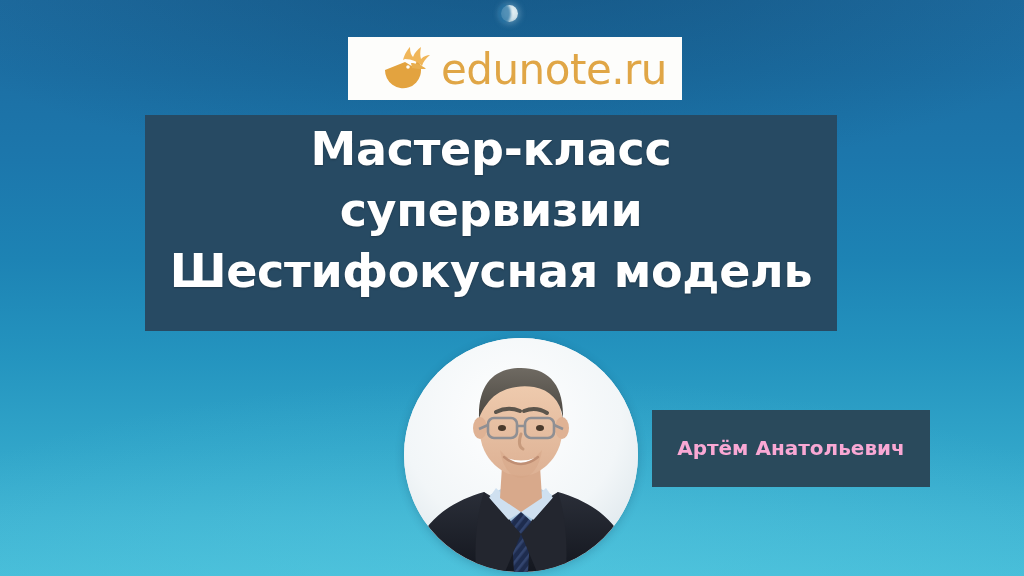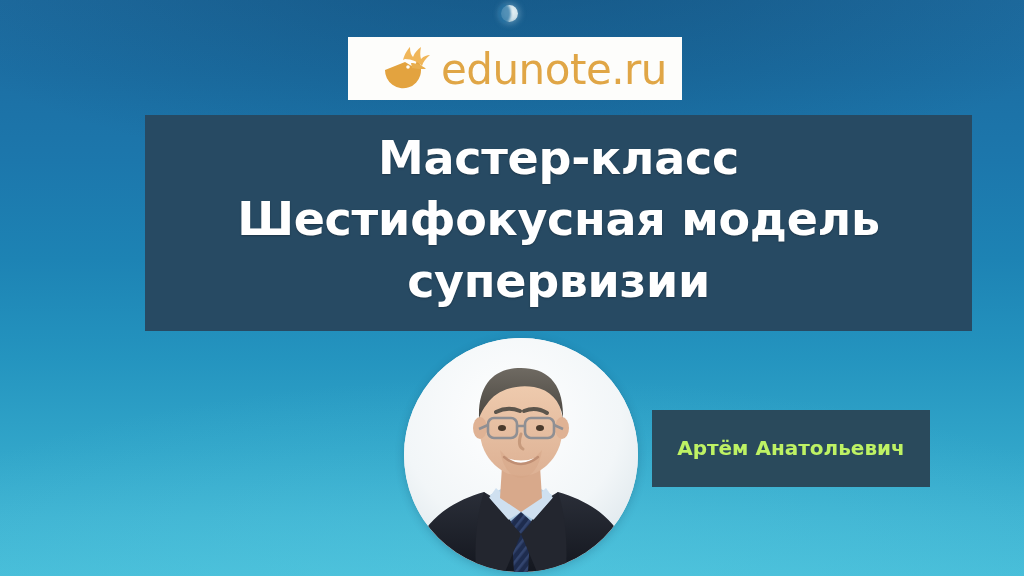--- a/index.html
+++ b/index.html
@@ -91,27 +91,26 @@
     font-family: "DejaVu Sans", "Liberation Sans", sans-serif;
     position: relative;
     top: 1px;
   }
 
   
   .title-panel {
     position: absolute;
     left: 145px;
     top: 115px;
-    width: 827px;
+    width: 692px;
     height: 216px;
     background: #274a63;
     display: flex;
     flex-direction: column;
     align-items: center;
-    justify-content: center;
     padding: 4px 14px 10px;
   }
   .title-line {
     color: #ffffff;
     font-weight: 700;
     font-size: 46px;
     line-height: 1.33;
     letter-spacing: -0.3px;
     text-align: center;
     white-space: nowrap;
@@ -141,21 +140,21 @@
     width: 278px;
     height: 77px;
     background: #2a4a5c;
     display: flex;
     flex-direction: column;
     align-items: center;
     justify-content: center;
     padding: 2px 10px;
   }
   .name-line {
-    color: #bef264;
+    color: #f9a8d4;
     font-weight: 700;
     font-size: 20px;
     line-height: 1.45;
     text-align: center;
     white-space: nowrap;
     font-family: "DejaVu Sans", "Liberation Sans", sans-serif;
   }
 </style>
 </head>
 <body>
@@ -171,22 +170,22 @@
       <path d="M4 24 A18 18 0 1 0 36 13 L34 22 L24 16 Z" fill="#e3a33f"></path>
       <path d="M22 14 C24 7 27 3 29 1 C29 6 30 9 32 11 C34 6 37 3 40 1 C39 6 39 10 40 13 C43 10 46 9 49 9 C45 12 42 16 41 20 C37 16 31 13 24 13 Z" fill="#f0b659"></path>
       <path d="M30 17 C35 17 41 19 45 23 C40 23 35 23 31 22 Z" fill="#e8ae4e"></path>
       <circle cx="27" cy="21" r="1.8" fill="#fdfdfb"></circle>
     </svg>
     <span class="logo-word">edunote.ru</span>
   </div>
 
   <div class="title-panel">
     <div class="title-line">Мастер-класс</div>
+    <div class="title-line">супервизии</div>
     <div class="title-line">Шестифокусная модель</div>
-    <div class="title-line">супервизии</div>
   </div>
 
   <div class="portrait">
     <svg viewBox="0 0 234 234" aria-hidden="true">
       <defs>
         <radialGradient id="bgph" cx="46%" cy="34%" r="78%">
           <stop offset="0%" stop-color="#ffffff"></stop>
           <stop offset="60%" stop-color="#f2f6f8"></stop>
           <stop offset="100%" stop-color="#d7e2e8"></stop>
         </radialGradient>

